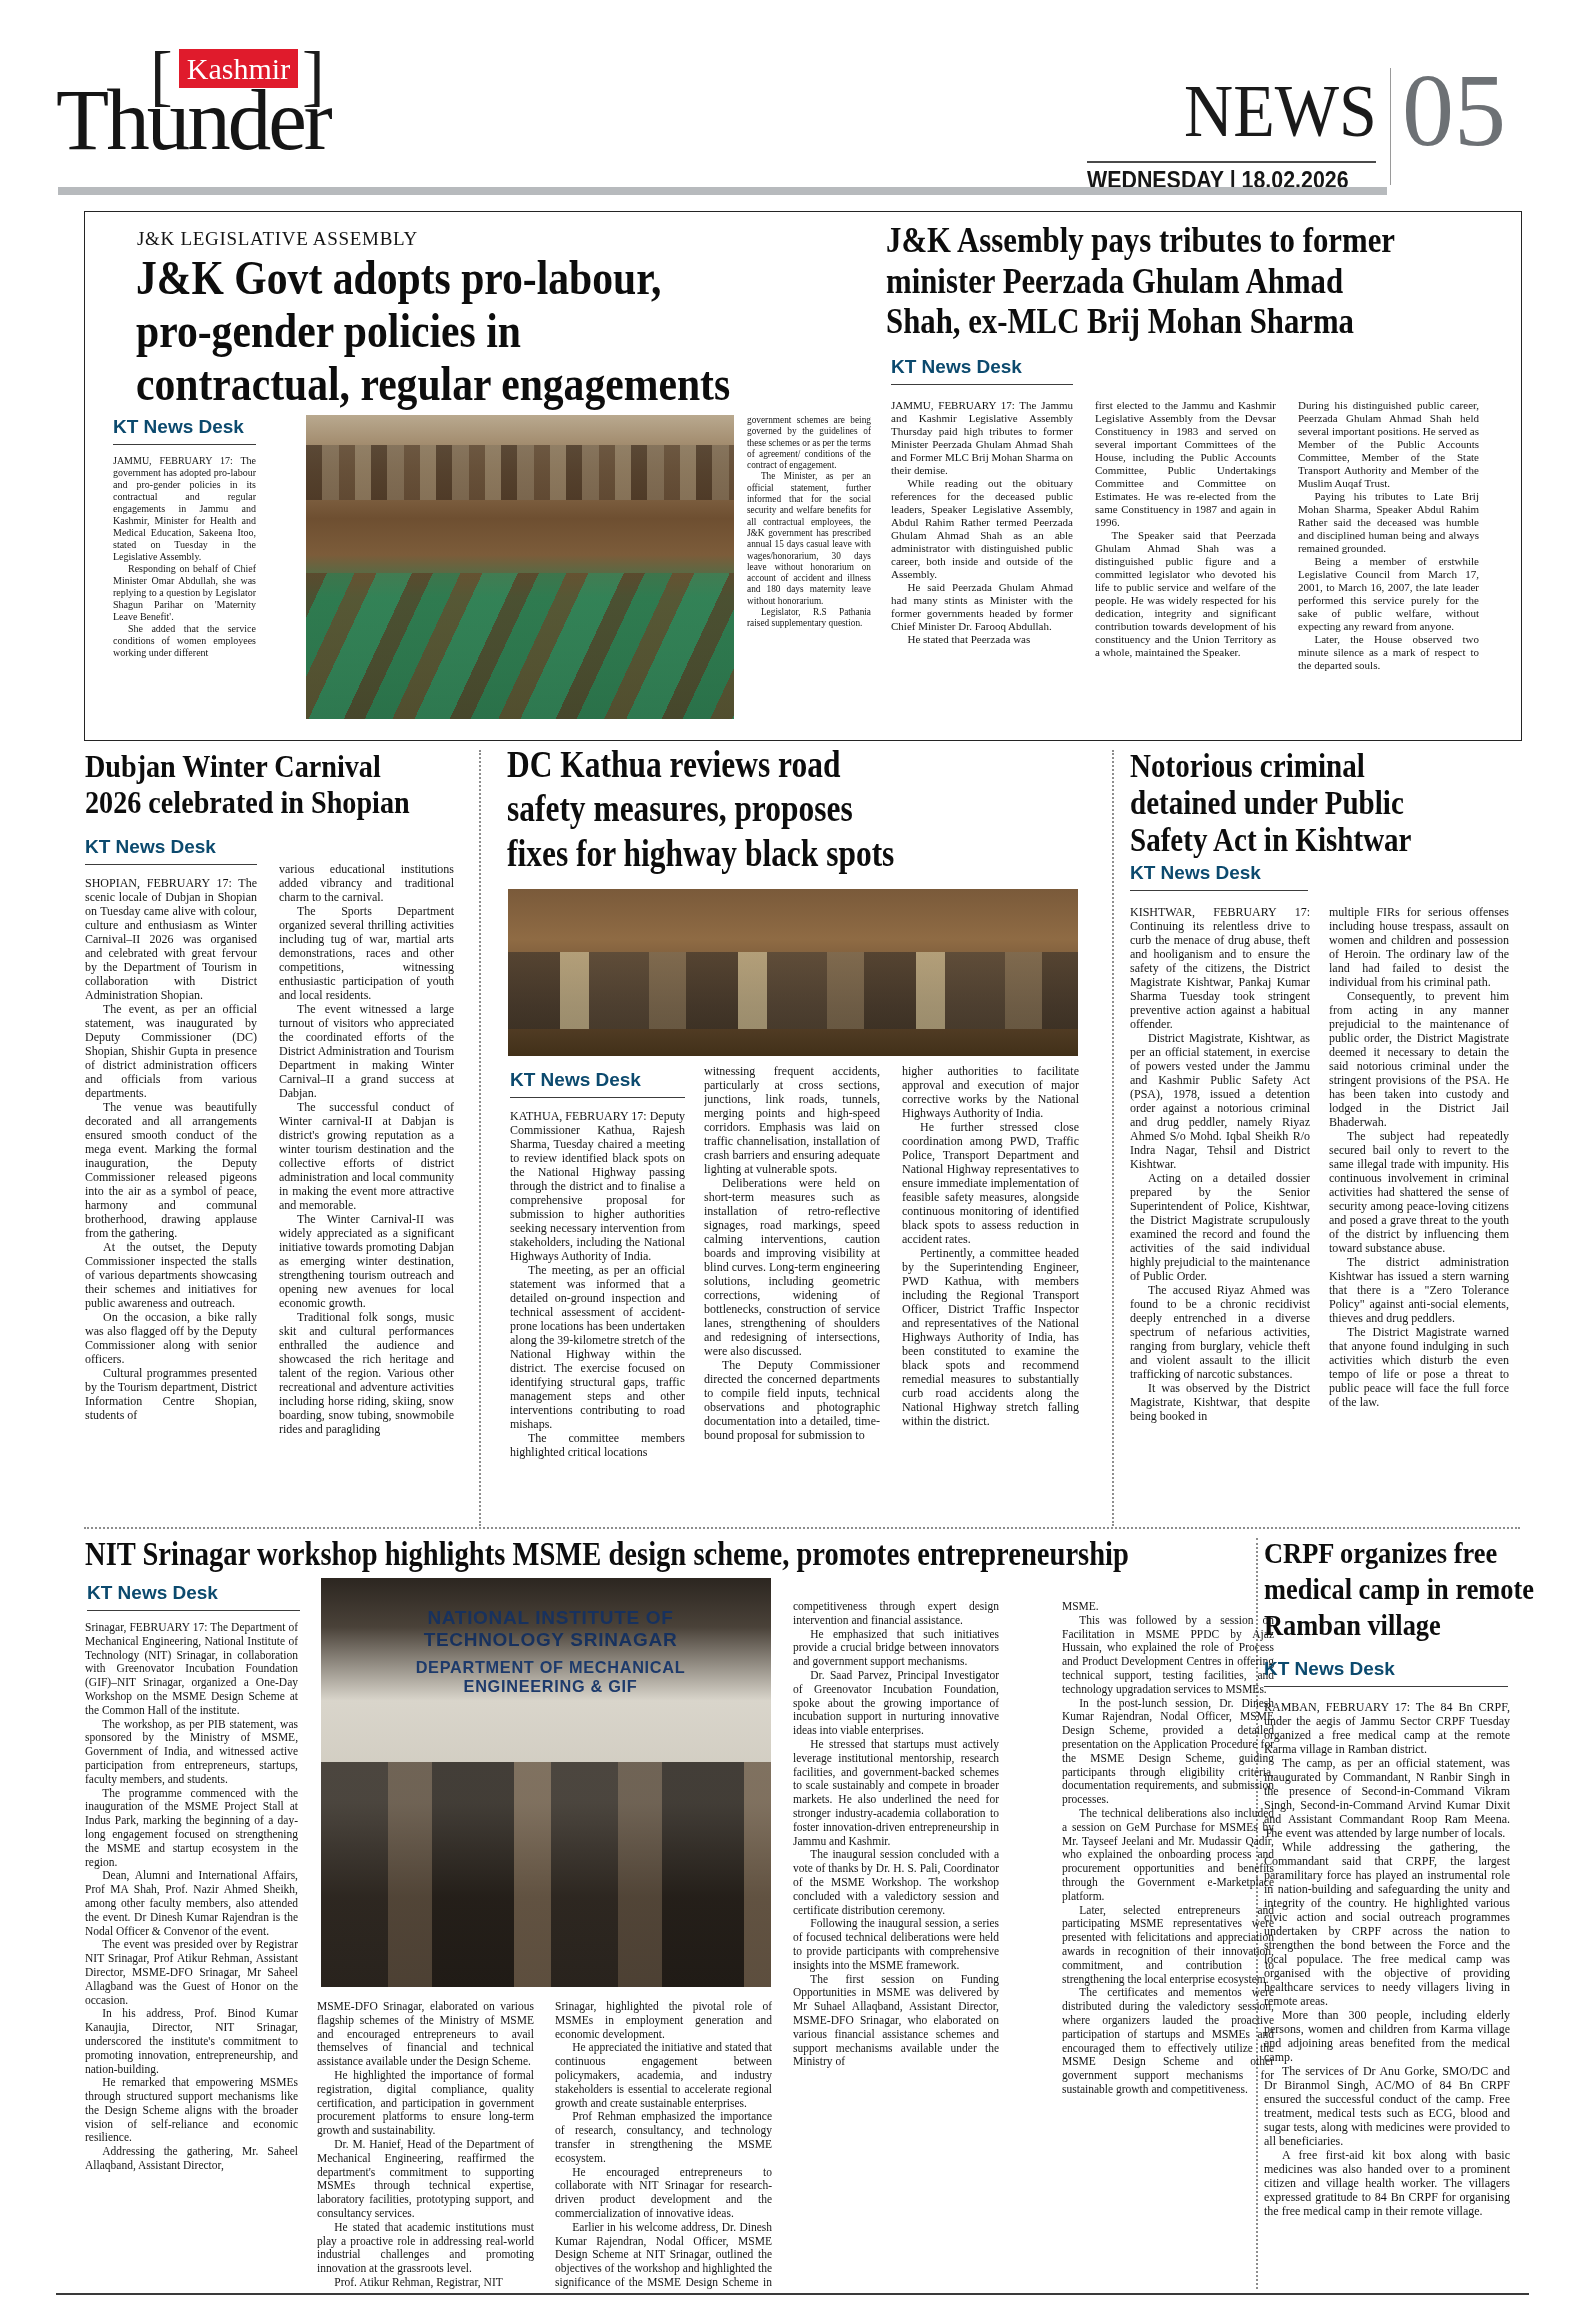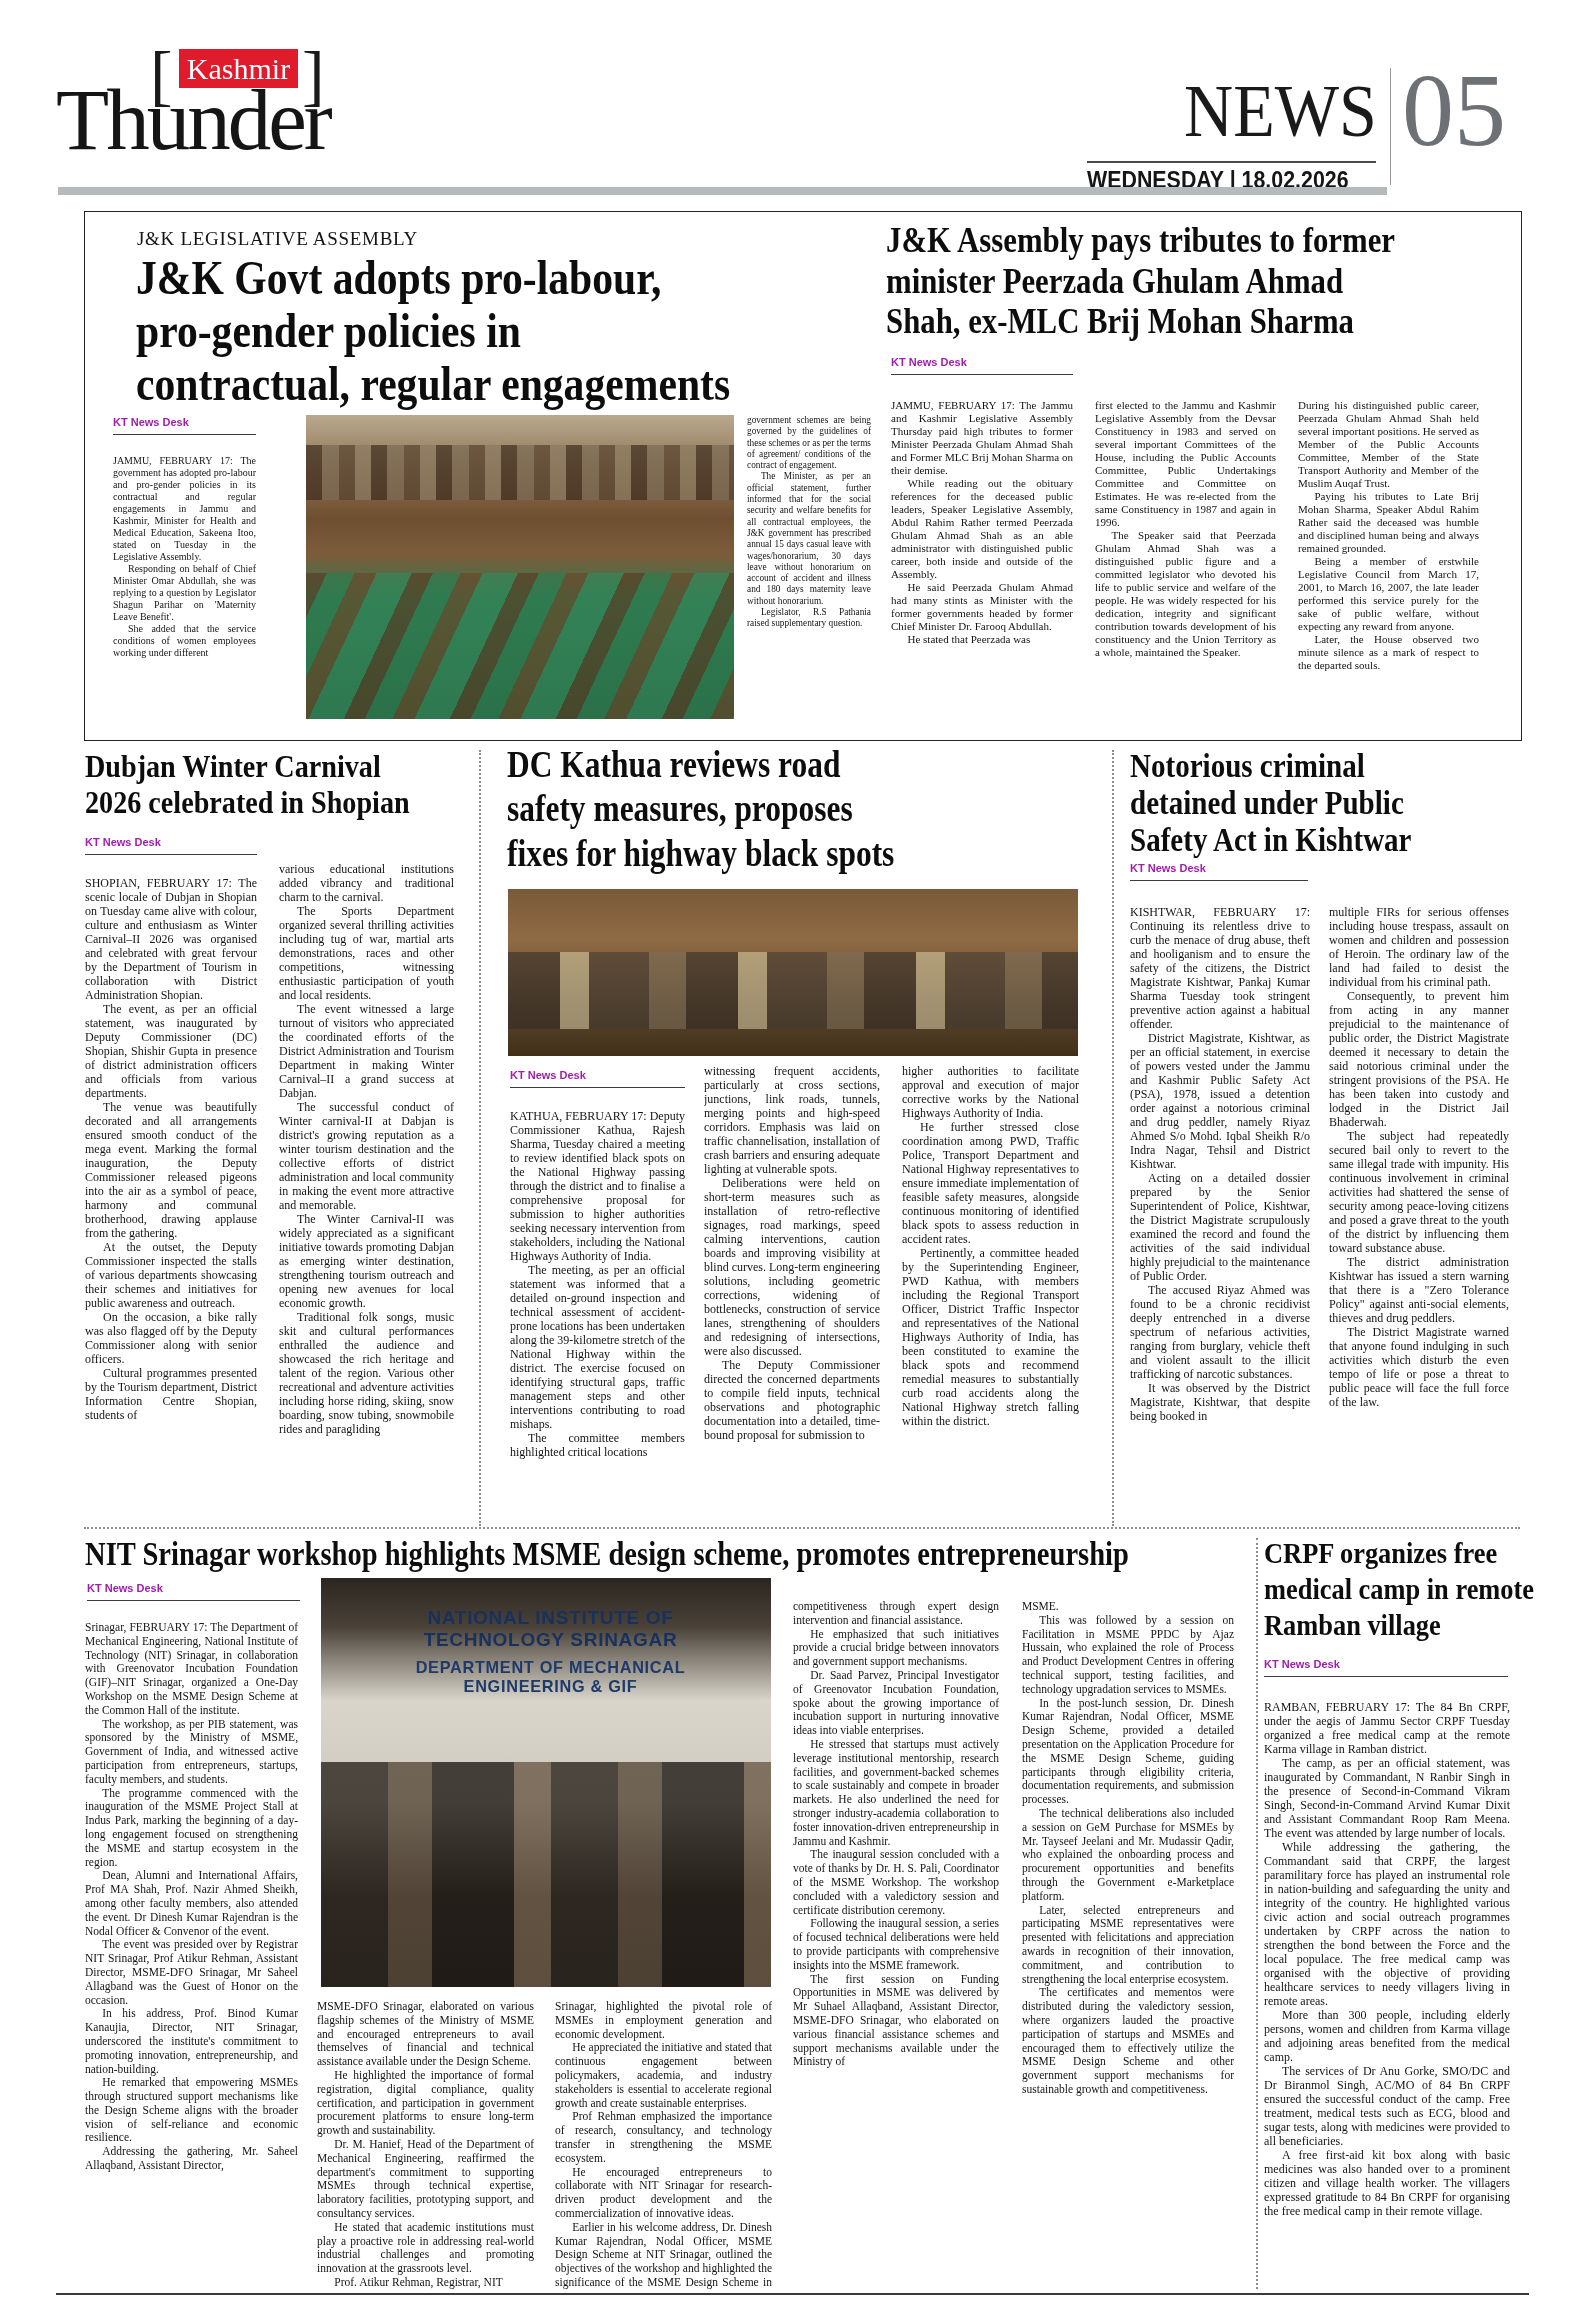--- a/index.html
+++ b/index.html
@@ -20,21 +20,21 @@
              letter-spacing:0;white-space:nowrap;transform:scaleX(.93);transform-origin:0 0;}
   .page-num{font-family:"Liberation Serif",serif;font-size:104px;line-height:1;color:#6d7175;}
   .vline{border-left:1.5px solid #9a9a9a;}
   .gray-bar{background:#b7babd;}
 
   
   .story-box{border:1.5px solid #242424;}
   .kicker{font-size:19px;letter-spacing:0.7px;color:#141414;text-align:right;}
   .headline{font-weight:700;color:#0d0d0d;}
   .headline .cond{display:inline-block;transform:scaleX(.85);transform-origin:0 0;white-space:pre-line;}
-  .byline{font-family:"Liberation Sans",sans-serif;font-weight:700;font-size:11px;color:#a21caf;
+  .byline{font-family:"Liberation Sans",sans-serif;font-weight:700;font-size:19px;color:#0c4a6e;
           border-bottom:1.5px solid #3c3c3c;padding-bottom:6px;}
   .col{text-align:justify;overflow:hidden;color:#141414;}
   .col p{margin:0;}
   .col p + p{text-indent:1.5em;}
   .t-xs{font-size:9.3px;line-height:11.3px;}
   .t-sm{font-size:10px;line-height:12px;}
   .t-md{font-size:11px;line-height:13px;}
   .t-lg{font-size:12px;line-height:14px;}
   .t-lg2{font-size:11.5px;line-height:13.8px;}
 
@@ -240,21 +240,21 @@
     </div>
   <div class="col t-lg2 abs" style="left:793px;top:1600px;width:206px;height:689px;">
       <p>competitiveness through expert design intervention and financial assistance.</p>
       <p>He emphasized that such initiatives provide a crucial bridge between innovators and government support mechanisms.</p>
       <p>Dr. Saad Parvez, Principal Investigator of Greenovator Incubation Foundation, spoke about the growing importance of incubation support in nurturing innovative ideas into viable enterprises.</p>
       <p>He stressed that startups must actively leverage institutional mentorship, research facilities, and government-backed schemes to scale sustainably and compete in broader markets. He also underlined the need for stronger industry-academia collaboration to foster innovation-driven entrepreneurship in Jammu and Kashmir.</p>
       <p>The inaugural session concluded with a vote of thanks by Dr. H. S. Pali, Coordinator of the MSME Workshop. The workshop concluded with a valedictory session and certificate distribution ceremony.</p>
       <p>Following the inaugural session, a series of focused technical deliberations were held to provide participants with comprehensive insights into the MSME framework.</p>
       <p>The first session on Funding Opportunities in MSME was delivered by Mr Suhael Allaqband, Assistant Director, MSME-DFO Srinagar, who elaborated on various financial assistance schemes and support mechanisms available under the Ministry of</p>
     </div>
-  <div class="col t-lg2 abs" style="left:1022px;top:1600px;width:212px;height:689px;">
+  <div class="col t-lg2 abs" style="left:1062px;top:1600px;width:212px;height:689px;">
       <p>MSME.</p>
       <p>This was followed by a session on Facilitation in MSME PPDC by Ajaz Hussain, who explained the role of Process and Product Development Centres in offering technical support, testing facilities, and technology upgradation services to MSMEs.</p>
       <p>In the post-lunch session, Dr. Dinesh Kumar Rajendran, Nodal Officer, MSME Design Scheme, provided a detailed presentation on the Application Procedure for the MSME Design Scheme, guiding participants through eligibility criteria, documentation requirements, and submission processes.</p>
       <p>The technical deliberations also included a session on GeM Purchase for MSMEs by Mr. Tayseef Jeelani and Mr. Mudassir Qadir, who explained the onboarding process and procurement opportunities and benefits through the Government e-Marketplace platform.</p>
       <p>Later, selected entrepreneurs and participating MSME representatives were presented with felicitations and appreciation awards in recognition of their innovation, commitment, and contribution to strengthening the local enterprise ecosystem.</p>
       <p>The certificates and mementos were distributed during the valedictory session, where organizers lauded the proactive participation of startups and MSMEs and encouraged them to effectively utilize the MSME Design Scheme and other government support mechanisms for sustainable growth and competitiveness.</p>
     </div>
 
   <div class="headline abs" style="left:1264px;top:1535px;width:311px;font-size:30px;line-height:1.2;">
     <span class="cond" style="transform:scaleX(.88);">CRPF organizes free

